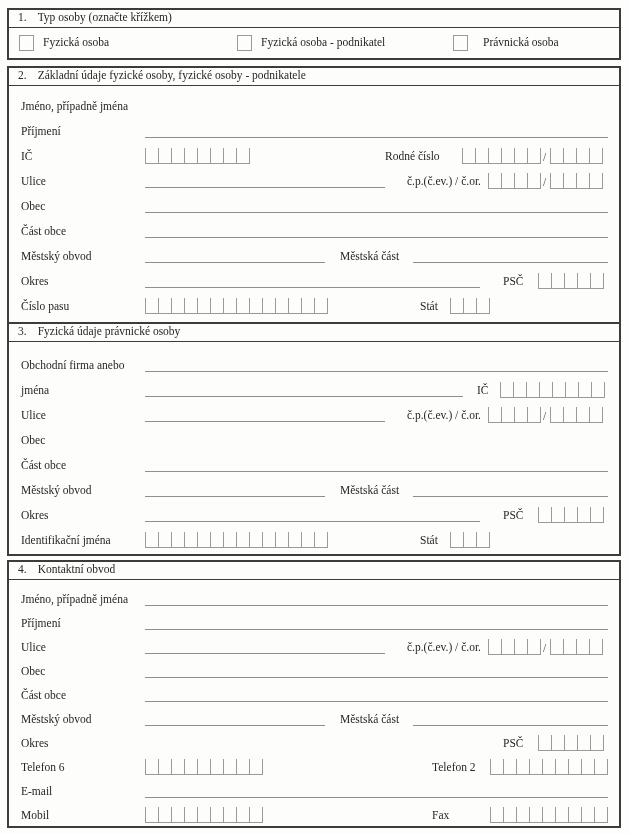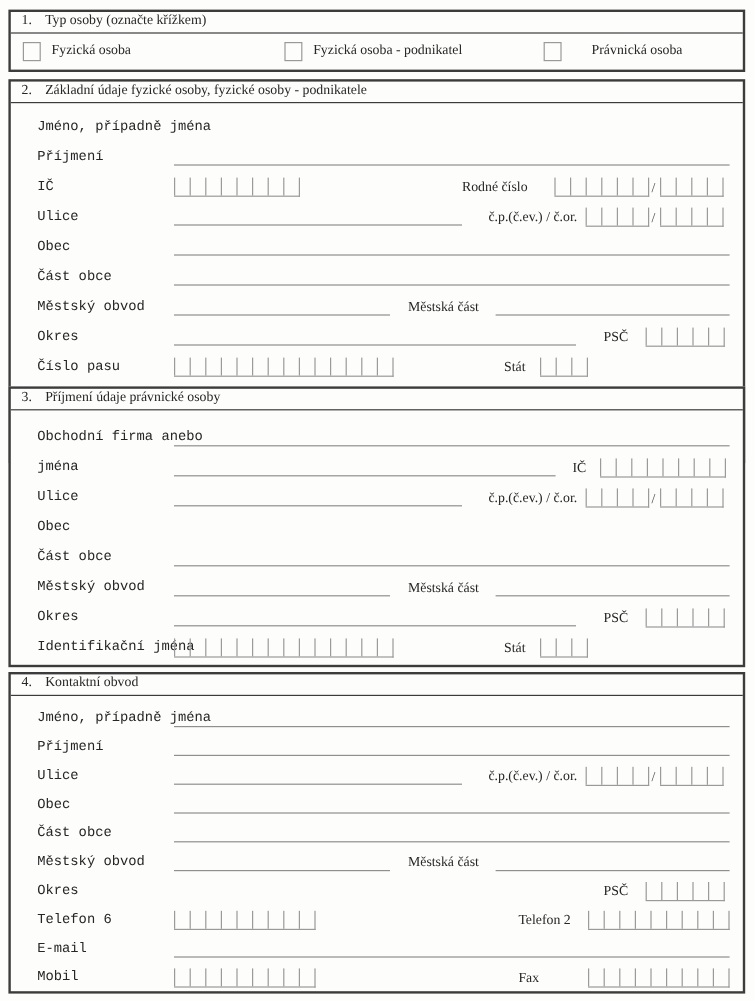--- a/index.html
+++ b/index.html
@@ -4,21 +4,21 @@
 <style>
   html,body{margin:0;padding:0;background:#ffffff;}
   .page{position:relative;width:629px;height:834px;background:#fdfdfb;
         font-family:"Liberation Serif", serif;color:#262626;font-size:11.5px;overflow:hidden;}
   .sec{position:absolute;left:7px;width:614px;border:2px solid #3c3c3c;background:#fdfdfb;box-sizing:border-box;}
   .sec-header{height:17px;line-height:15px;border-bottom:1px solid #3c3c3c;padding-left:9px;white-space:nowrap;}
   .sec-num{display:inline-block;margin-right:11px;}
   .content{position:relative;}
   .row{position:relative;width:100%;}
   .h25{height:25px;} .h24{height:24px;}
-  .lbl{position:absolute;left:22px;bottom:4px;white-space:nowrap;font-family:Liberation Mono, monospace;}
+  .lbl{position:absolute;left:12px;bottom:4px;white-space:nowrap;}
   .lbl-mid{position:absolute;bottom:4px;white-space:nowrap;margin-top:23px;}
   .lbl-r{position:absolute;bottom:4px;text-align:right;white-space:nowrap;}
   .line{position:absolute;bottom:3px;height:0;border-bottom:1px solid #8f8f8f;}
   .comb{position:absolute;bottom:2px;display:flex;height:15px;
         border-bottom:1px solid #9a9a9a;border-right:1px solid #9a9a9a;}
   .comb .cell{width:12px;border-left:1px solid #9a9a9a;box-sizing:content-box;}
   .slash{position:absolute;bottom:3px;color:#4a4a4a;}
   .cb{position:absolute;top:7px;width:13px;height:14px;border:1px solid #9a9a9a;background:#fdfdfb;}
   .cb-lbl{position:absolute;top:8px;white-space:nowrap;}
 </style>
@@ -30,21 +30,21 @@
   <div class="sec" style="top:8px;height:52px;">
     <div class="sec-header">
       <span class="sec-num">1.</span><span>Typ osoby (označte křížkem)</span>
     </div>
     <div class="content" style="height:29px;">
       <span class="cb" style="left:10px;"></span>
       <span class="cb-lbl" style="left:34px;">Fyzická osoba</span>
       <span class="cb" style="left:228px;"></span>
       <span class="cb-lbl" style="left:252px;">Fyzická osoba - podnikatel</span>
       <span class="cb" style="left:444px;"></span>
-      <span class="cb-lbl" style="left:484px;">Právnická osoba</span>
+      <span class="cb-lbl" style="left:474px;">Právnická osoba</span>
     </div>
   </div>
 
   <div class="sec" style="top:66px;height:320px;">
     <div class="sec-header">
       <span class="sec-num">2.</span><span>Základní údaje fyzické osoby, fyzické osoby - podnikatele</span>
     </div>
     <div class="content" style="padding-top:5px;height:226px;">
 
       <div class="row h25">
@@ -159,21 +159,21 @@
             <span class="cell"></span>
             <span class="cell"></span>
           </span>
       </div>
 
     </div>
   </div>
 
   <div class="sec" style="top:322px;height:234px;">
     <div class="sec-header">
-      <span class="sec-num">3.</span><span>Příjmení údaje právnické osoby</span>
+      <span class="sec-num">3.</span><span>Fyzická údaje právnické osoby</span>
     </div>
     <div class="content" style="padding-top:8px;height:205px;">
 
       <div class="row h25">
         <span class="lbl">Obchodní firma anebo</span>
         <span class="line" style="left:136px;width:463px;"></span>
       </div>
 
       <div class="row h25">
         <span class="lbl">jména</span>

